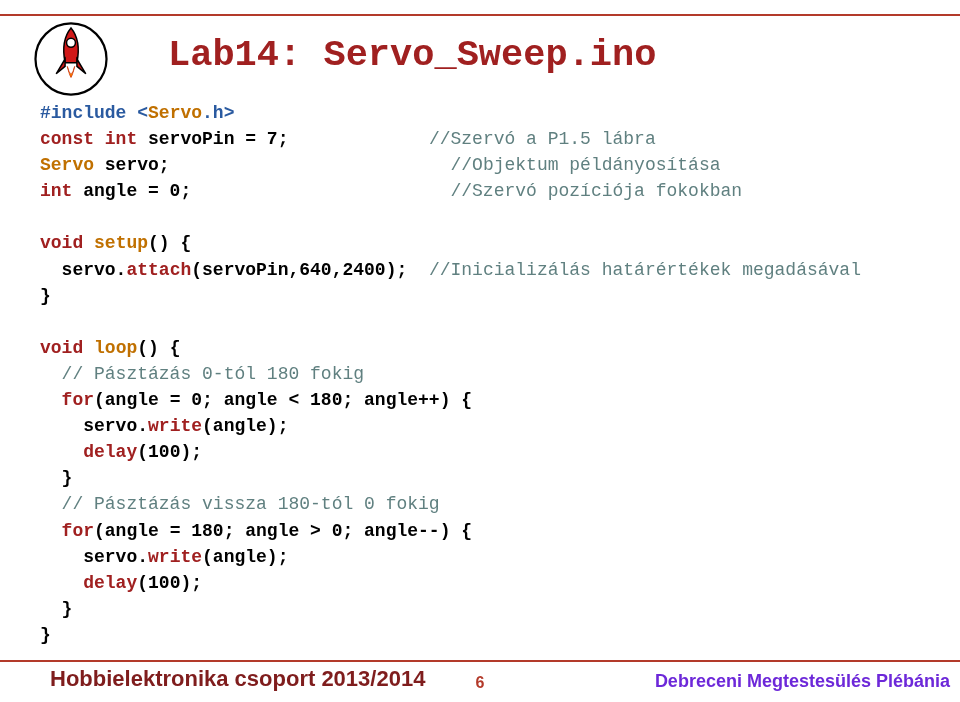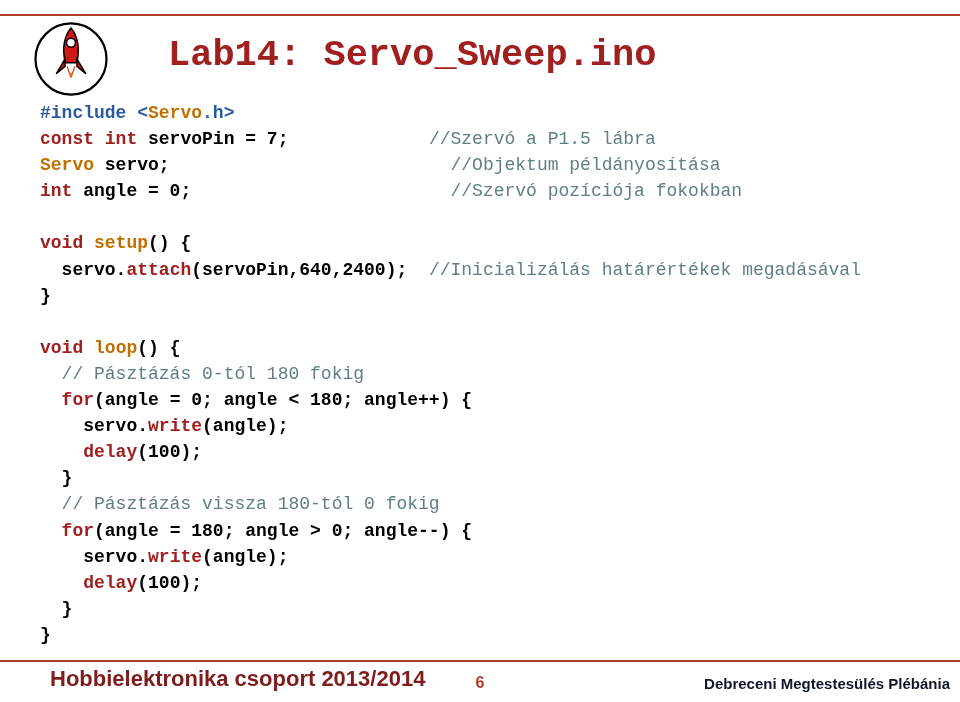--- a/index.html
+++ b/index.html
@@ -92,22 +92,22 @@
     font-family: "Comic Sans MS", cursive, sans-serif;
     font-size: 16px;
     color: #b33a2a;
     font-weight: bold;
   }
   .footer-right {
     position: absolute;
     right: 10px;
     bottom: 10px;
     font-family: "Comic Sans MS", cursive, sans-serif;
-    font-size: 15px;
-    color: #0f172a;
+    font-size: 18px;
+    color: #6d28d9;
     font-weight: bold;
   }
 </style>
 </head>
 <body>
 
 <div class="top-line"></div>
 
 <div class="logo">
   <svg viewBox="0 0 100 100">

